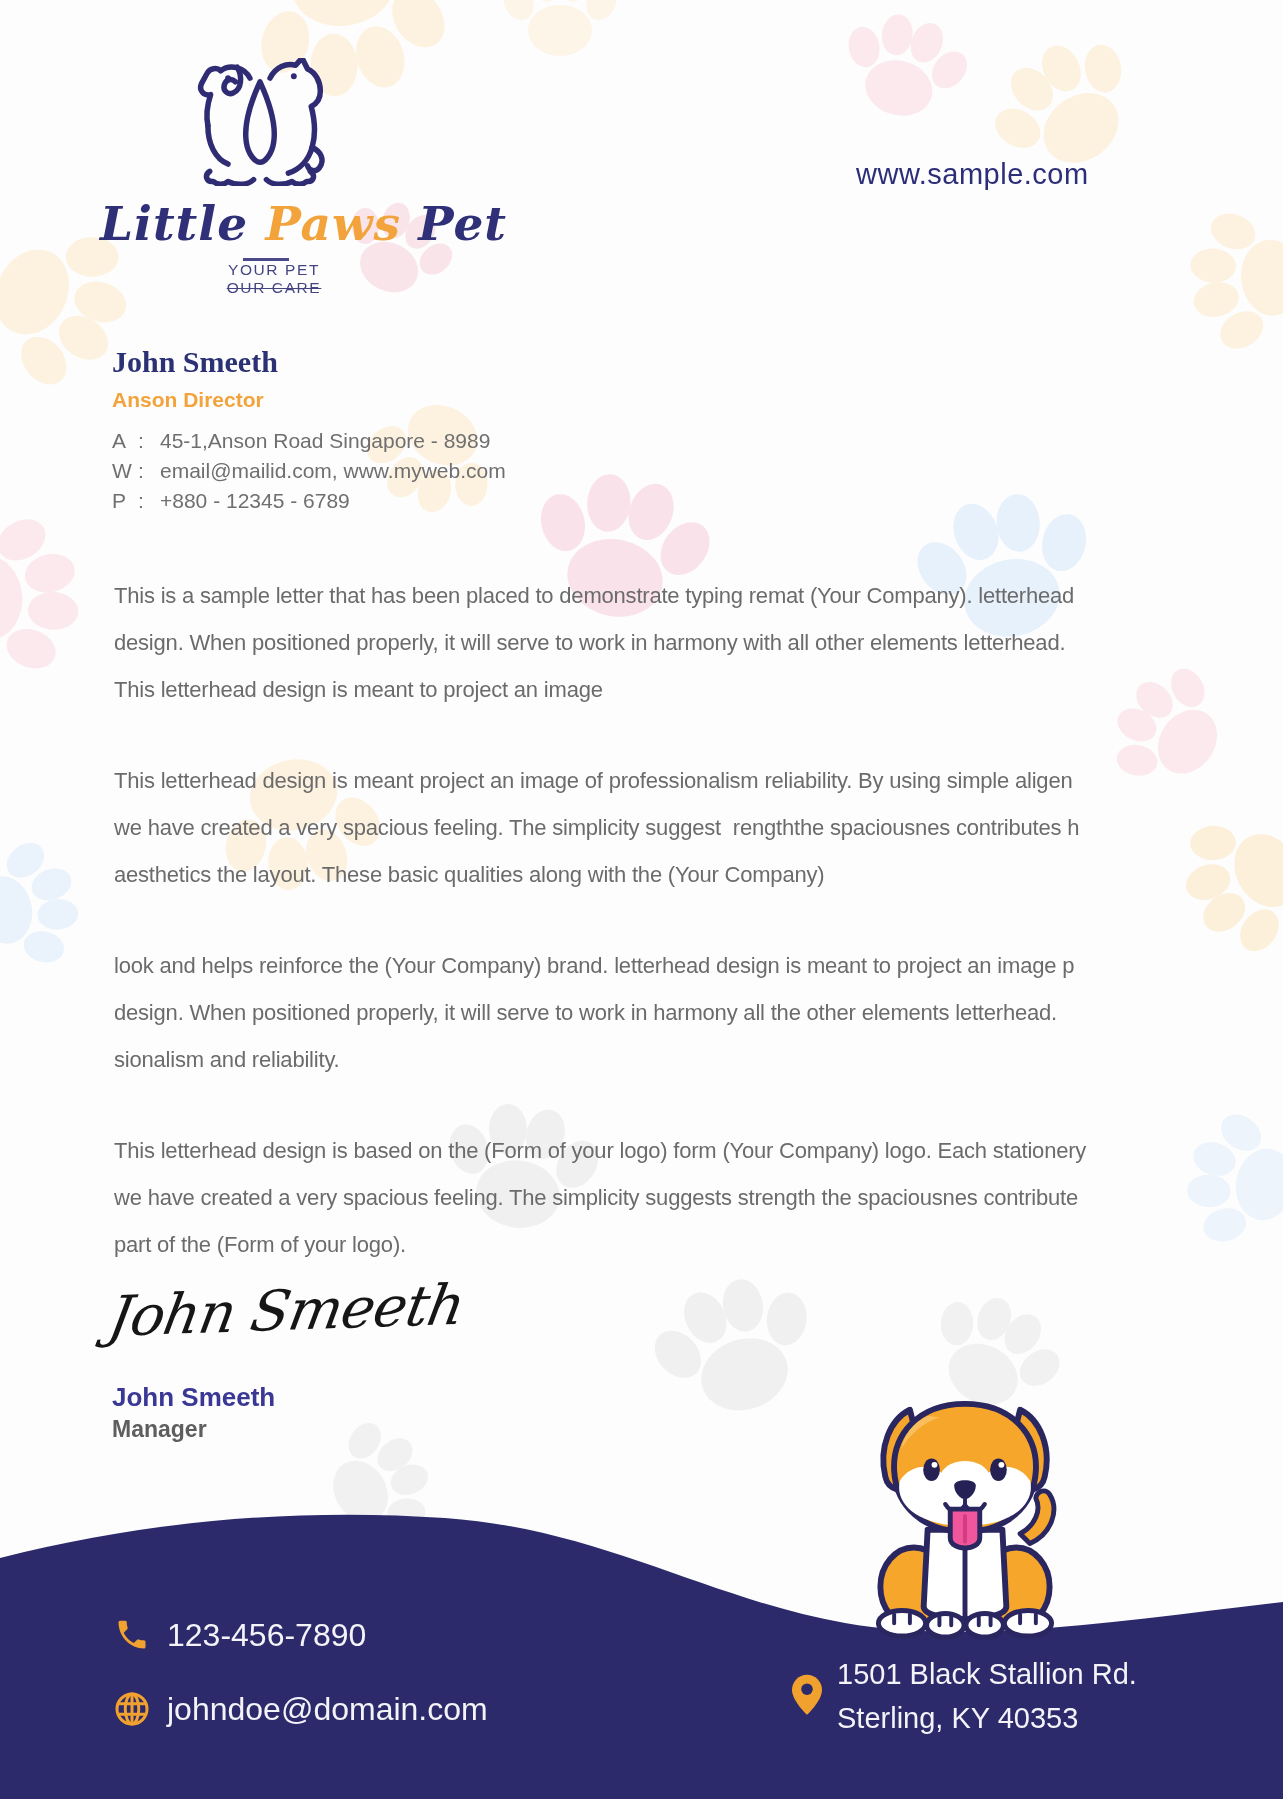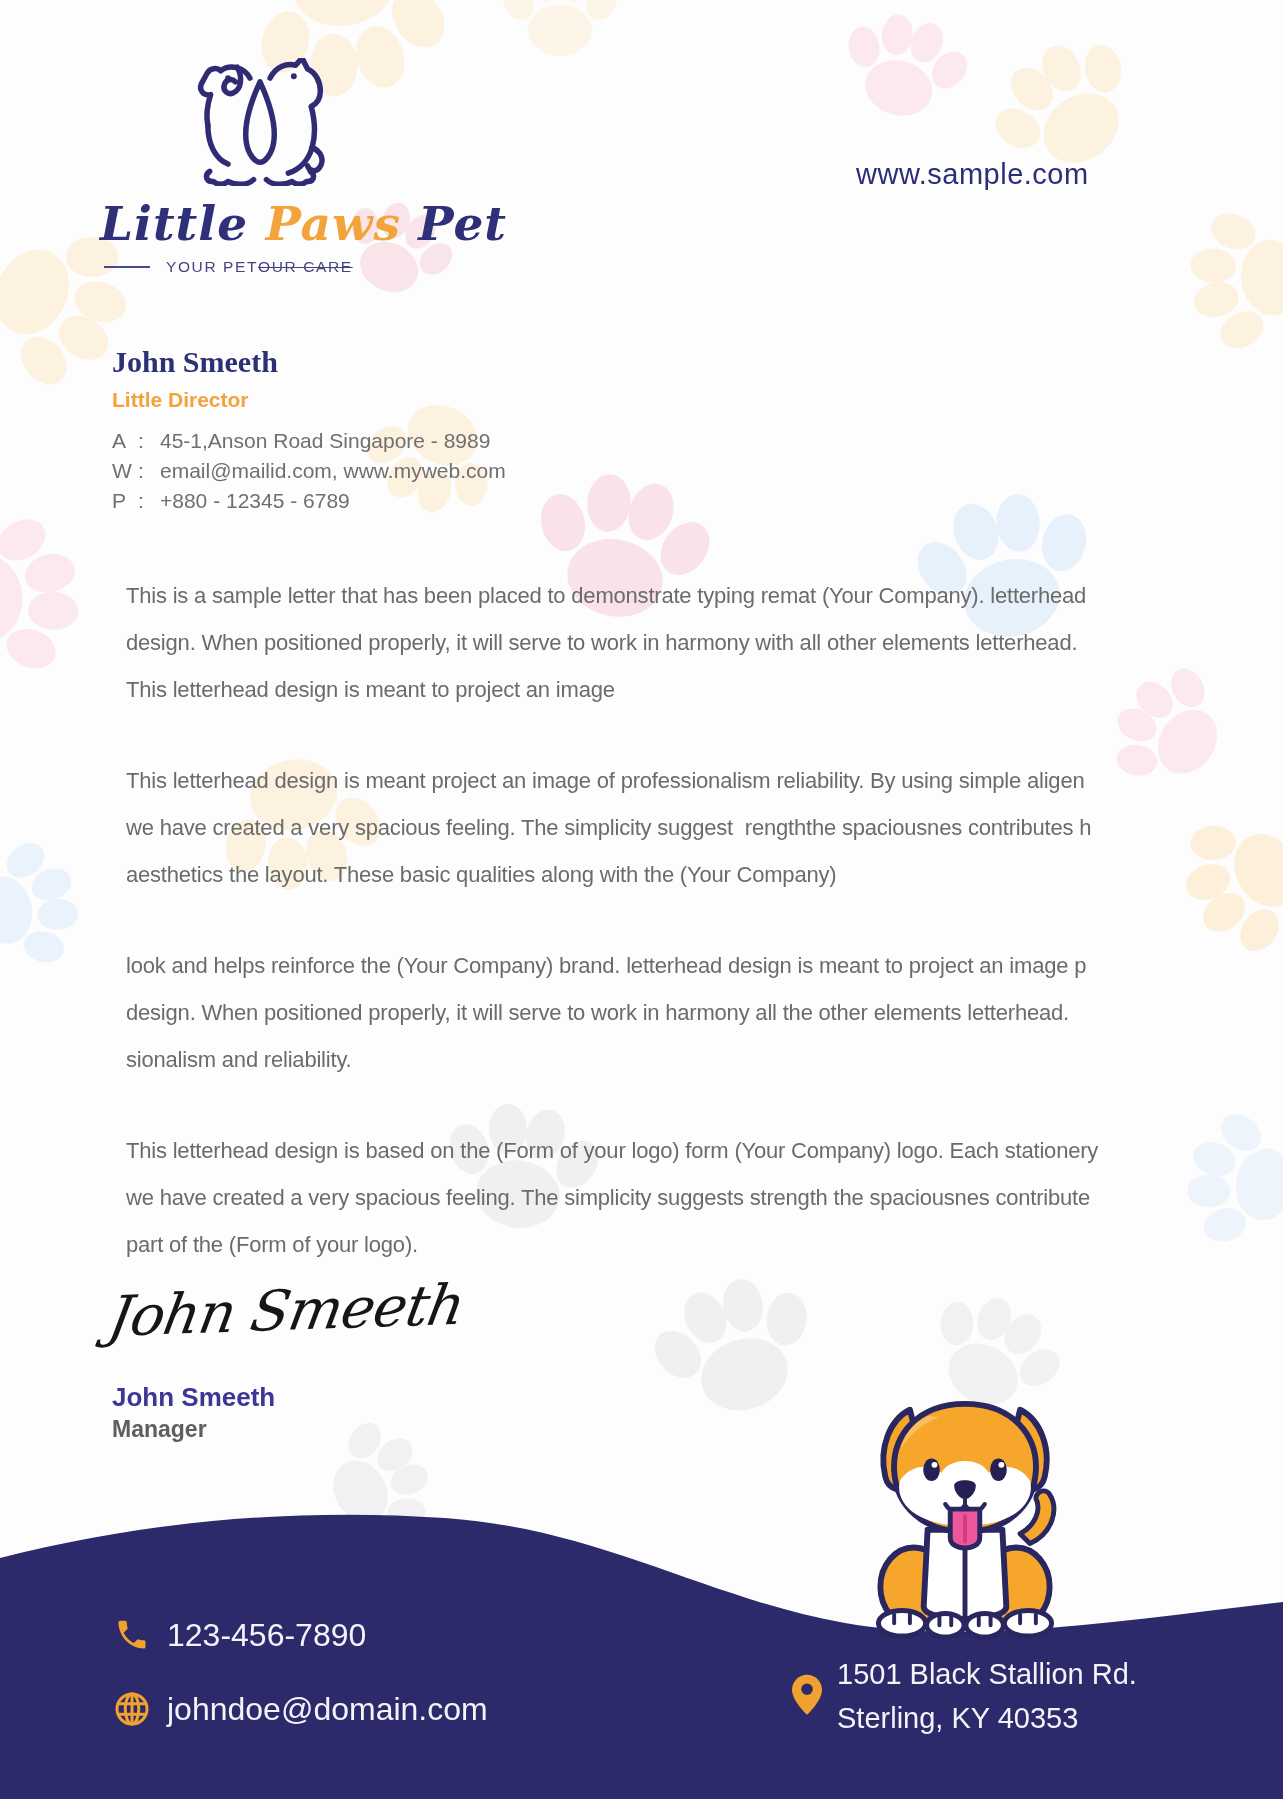--- a/index.html
+++ b/index.html
@@ -14,39 +14,39 @@
   
   .logo-mark{left:190px;top:58px;width:140px;height:128px;z-index:2;}
   .logo-text{
     left:100px;top:196px;width:340px;text-align:center;z-index:2;
     font-family:"DejaVu Serif",serif;font-style:italic;font-weight:bold;
     font-size:47px;color:#2F3077;letter-spacing:1px;white-space:nowrap;
   }
   .logo-text .orange{color:#F2A33C;}
   .logo-tagline{
     left:104px;top:258px;width:340px;z-index:2;display:flex;align-items:center;
-    font-size:15.5px;color:#454483;letter-spacing:1.6px;white-space:nowrap;
+    font-size:15.5px;color:#454483;letter-spacing:1.6px;white-space:nowrap;flex-direction:column;
   }
   .tagline-dash{display:inline-block;width:46px;height:2.5px;background:#4a4a8a;margin-right:16px;}
   .tagline-strike{text-decoration:line-through;}
   .website{
     left:856px;top:158px;z-index:2;font-size:29px;color:#2D2E78;letter-spacing:.5px;
   }
   
   .sender-name{left:112px;top:345px;z-index:2;font-family:"Liberation Serif",serif;
     font-weight:bold;font-size:30px;color:#2B3174;}
   .sender-title{left:112px;top:388px;z-index:2;font-size:21px;font-weight:bold;color:#F2A33B;}
   .contact-rows{left:112px;top:426px;z-index:2;font-size:21px;color:#6F6F6F;}
   .contact-row{display:flex;height:30px;align-items:center;}
   .contact-row .lbl{width:26px;}
   .contact-row .colon{width:22px;}
   
   .letter-body{left:112px;top:572px;width:1070px;z-index:2;
     font-size:22px;color:#6B6B6B;line-height:47px;}
-  .letter-body p{margin:0 0 44px 14px;white-space:pre;letter-spacing:-0.2px;}
+  .letter-body p{margin:0 0 44px 2px;white-space:pre;letter-spacing:-0.2px;}
   
   .signature-script{
     left:104px;top:1284px;z-index:2;font-family:"DejaVu Serif",serif;font-style:italic;
     font-size:56px;color:#161616;transform:skewX(-12deg) rotate(-2deg);transform-origin:left bottom;
     letter-spacing:-1px;white-space:nowrap;
   }
   .signatory-name{left:112px;top:1382px;z-index:2;font-size:26px;font-weight:bold;color:#3A3795;}
   .signatory-title{left:112px;top:1416px;z-index:2;font-size:23px;color:#5E5E5E;font-weight:bold;}
   
   .footer-wave{left:0;bottom:0;width:1283px;height:349px;z-index:3;}
@@ -127,21 +127,21 @@
   </div>
   <div class="abs logo-tagline">
     <span class="tagline-dash"></span>
     <span>YOUR PET</span>
     <span class="tagline-strike">OUR CARE</span>
   </div>
 
   <div class="abs website">www.sample.com</div>
 
   <div class="abs sender-name">John Smeeth</div>
-  <div class="abs sender-title">Little Director</div>
+  <div class="abs sender-title">Anson Director</div>
   <div class="abs contact-rows">
     <div class="contact-row">
       <span class="lbl">A</span>
       <span class="colon">:</span>
       <span class="val">45-1,Anson Road Singapore - 8989</span>
     </div>
     <div class="contact-row">
       <span class="lbl">W</span>
       <span class="colon">:</span>
       <span class="val">email@mailid.com, www.myweb.com</span>

